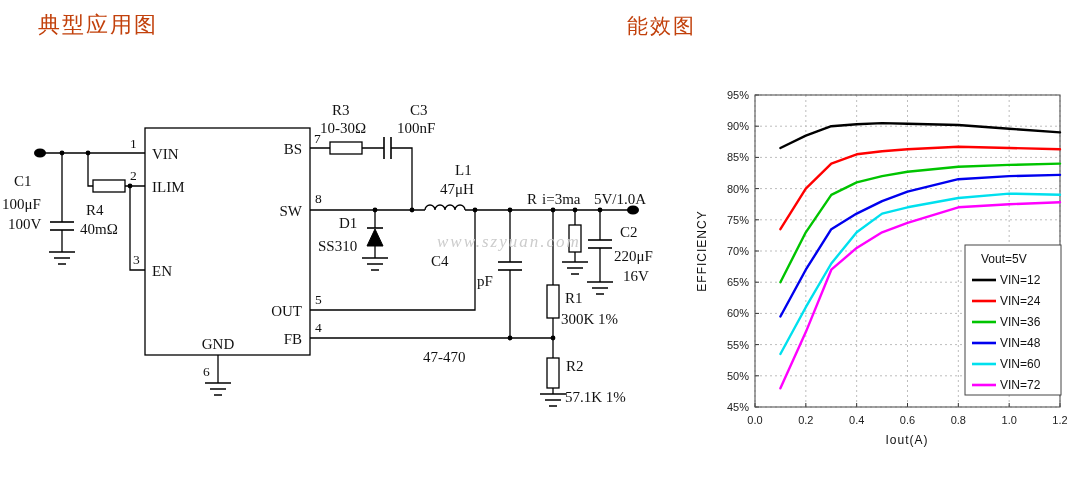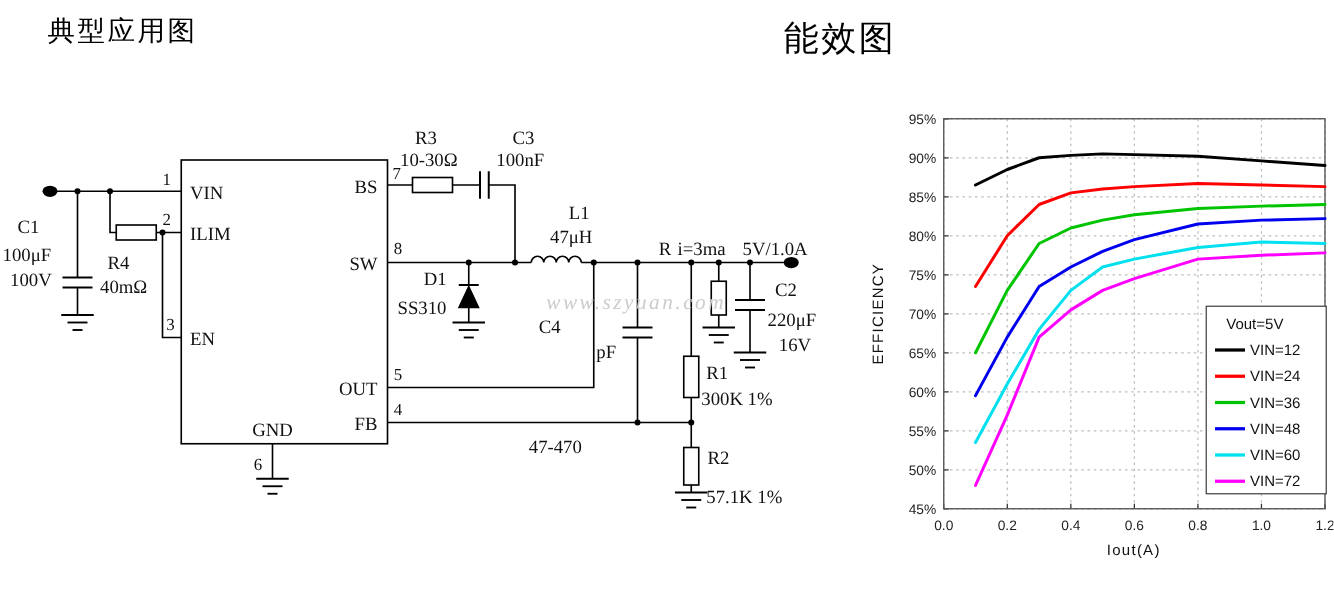--- a/index.html
+++ b/index.html
@@ -1,19 +1,19 @@
 <!DOCTYPE html>
 <html><head>
 <meta charset="utf-8">
 <style>
   html,body{margin:0;padding:0;background:#fff;}
   .page{position:relative;width:1067px;height:485px;background:#ffffff;overflow:hidden;}
-  .title{position:absolute;font-family:"Liberation Serif",serif;color:#000000;letter-spacing:2px;}
+  .title{position:absolute;font-family:"Liberation Serif",serif;color:#c2410c;letter-spacing:2px;}
   #left-title{left:38px;top:10px;font-size:22px;}
-  #right-title{left:627px;top:12px;font-size:28px;}
+  #right-title{left:627px;top:12px;font-size:21px;}
   #circuit-svg{position:absolute;left:0;top:0;}
   #chart-svg{position:absolute;left:690px;top:60px;}
   svg text{font-family:"Liberation Serif",serif;fill:#111;}
   .clabel{font-size:15px;}
   .pin-label{font-size:15px;}
   .pin-num{font-size:13.5px;}
   .wire{stroke:#000;stroke-width:1.3;fill:none;}
   .plate{stroke:#000;stroke-width:1.6;}
   .box{fill:#ffffff;stroke:#000;stroke-width:1.3;}
   .dot{fill:#000;}

